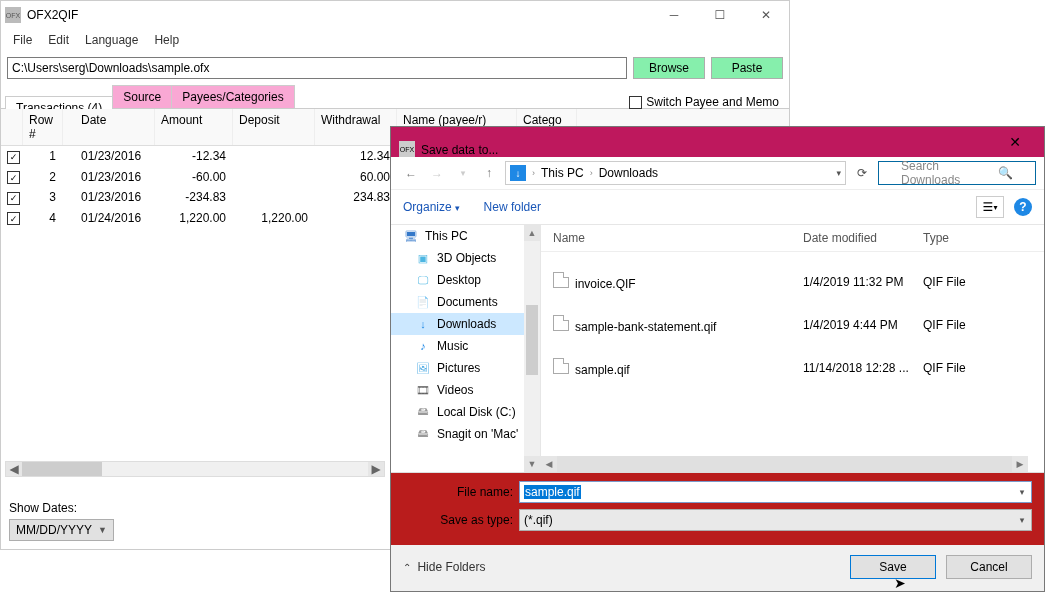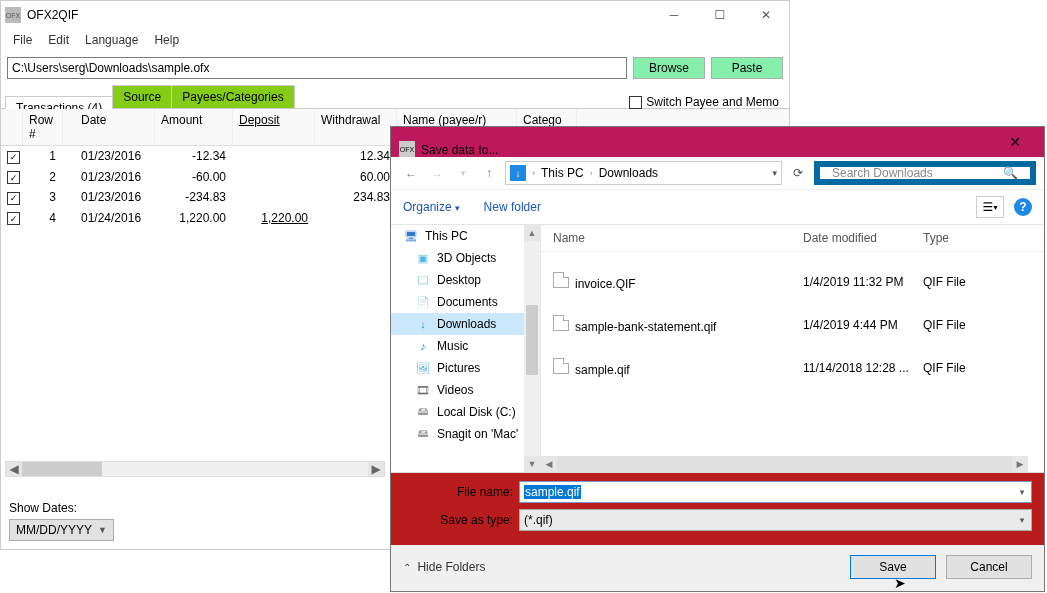--- a/index.html
+++ b/index.html
@@ -11,31 +11,31 @@
 .titlebar .app-icon { width:16px; height:16px; background:#bbb; margin-right:6px; display:flex; align-items:center; justify-content:center; font-size:7px; color:#555; }
 .titlebar .title { flex:1; color:#000; }
 .win-controls { position:absolute; right:0; top:0; display:flex; }
 .win-controls span { width:46px; height:28px; display:flex; align-items:center; justify-content:center; color:#555; }
 .menubar { height:22px; display:flex; align-items:center; gap:4px; padding:0 6px; }
 .menubar span { padding:2px 6px; color:#333; }
 .pathrow { display:flex; align-items:center; padding:6px; gap:6px; }
 .path-input { flex:1; height:22px; border:1px solid #7a7a7a; padding:0 4px; background:#fff; }
 .btn { height:22px; min-width:72px; border:1px solid #adadad; background:#86efac; text-align:center; line-height:20px; padding:0 8px; cursor:pointer; }
 .tabs { display:flex; border-bottom:1px solid #ccc; padding:0 4px; }
-.tab { padding:4px 10px; border:1px solid #ccc; border-bottom:none; background:#84cc16; margin-right:-1px; }
+.tab { padding:4px 10px; border:1px solid #ccc; border-bottom:none; background:#f9a8d4; margin-right:-1px; }
 .tab.active { background:#fff; font-weight:normal; position:relative; top:11px; }
 .switchrow { position:absolute; top:94px; right:10px; display:flex; align-items:center; gap:4px; }
 .chk { width:13px; height:13px; border:1px solid #333; background:#fff; display:inline-block; }
 
 .grid { position:relative; }
 .gh { display:flex; background:#f9f9f9; border-bottom:1px solid #ddd; }
 .gh > div { padding:4px 6px; border-right:1px solid #eee; text-align:left; }
 .gr { display:flex; }
 .gr > div { padding:3px 6px; border-right:1px solid transparent; }
-.c-chk{width:22px;} .c-row{width:40px;text-align:right;} .c-date{width:80px;margin-left:12px;} .c-amt{width:78px;text-align:right;} .c-dep{width:82px;text-align:right;text-decoration:underline;} .c-wd{width:82px;text-align:right;} .c-name{width:120px;} .c-cat{width:60px;}
+.c-chk{width:22px;} .c-row{width:40px;text-align:right;} .c-date{width:80px;margin-left:12px;} .c-amt{width:78px;text-align:right;} .c-dep{width:82px;text-align:right;} .c-wd{width:82px;text-align:right;} .c-name{width:120px;} .c-cat{width:60px;}
 .chk-on { width:13px; height:13px; border:1px solid #333; display:inline-flex; align-items:center; justify-content:center; font-size:9px; }
 
 .hscroll { position:absolute; left:4px; bottom:72px; width:380px; height:16px; background:#f0f0f0; border:1px solid #ddd; display:flex; }
 .hscroll .thumb { width:80px; background:#cdcdcd; }
 .hscroll .arrow { width:16px; background:#e6e6e6; display:flex; align-items:center; justify-content:center; color:#666; }
 
 .bottom { position:absolute; left:0; bottom:0; width:100%; padding:8px; }
 .showdates-label { margin-bottom:4px; display:block; }
 .dd { height:22px; border:1px solid #adadad; background:#e1e1e1; display:inline-flex; align-items:center; padding:0 6px; gap:6px; }
 .dd .arrow { font-size:9px; color:#555; }
@@ -46,21 +46,21 @@
 .dlg-titlebar .icon { width:16px; height:16px; background:#ccc; margin-right:6px; font-size:7px; display:flex; align-items:center; justify-content:center; }
 .dlg-titlebar .ttl { flex:1; }
 .dlg-close { width:42px; height:30px; display:flex; align-items:center; justify-content:center; font-size:14px; }
 .nav-row { display:flex; align-items:center; padding:4px 8px; gap:4px; border-bottom:1px solid #eee; }
 .nav-arrows { display:flex; gap:2px; align-items:center; }
 .nav-btn { width:24px; height:24px; display:flex; align-items:center; justify-content:center; color:#777; }
 .breadcrumb { flex:1; height:24px; border:1px solid #ccc; display:flex; align-items:center; padding:0 4px; gap:6px; }
 .breadcrumb .sep { color:#888; font-size:9px; }
 .bc-arrow { width:16px; height:16px; background:#1e88e5; display:flex; align-items:center; justify-content:center; color:#fff; font-size:10px; }
 .refresh { width:24px; height:24px; display:flex; align-items:center; justify-content:center; color:#555; }
-.search-box { width:222px; height:24px; border:6px solid #0369a1; display:flex; align-items:center; padding:0 12px; color:#888; gap:6px; }
+.search-box { width:158px; height:24px; border:1px solid #0369a1; display:flex; align-items:center; padding:0 22px; color:#888; gap:6px; }
 .search-box .sicon { margin-left:auto; }
 
 .toolbar-row { display:flex; align-items:center; padding:6px 12px; gap:24px; }
 .tool-link { color:#1a57b8; cursor:pointer; }
 .tool-right { margin-left:auto; display:flex; align-items:center; gap:10px; }
 .view-btn { width:28px; height:22px; border:1px solid #ccc; display:flex; align-items:center; justify-content:center; }
 .help-icon { width:18px; height:18px; border-radius:50%; background:#1e88e5; color:#fff; display:flex; align-items:center; justify-content:center; font-weight:bold; }
 
 .body-row { display:flex; height:248px; border-top:1px solid #e6e6e6; }
 .tree { width:150px; border-right:1px solid #e6e6e6; overflow:hidden; position:relative; }

